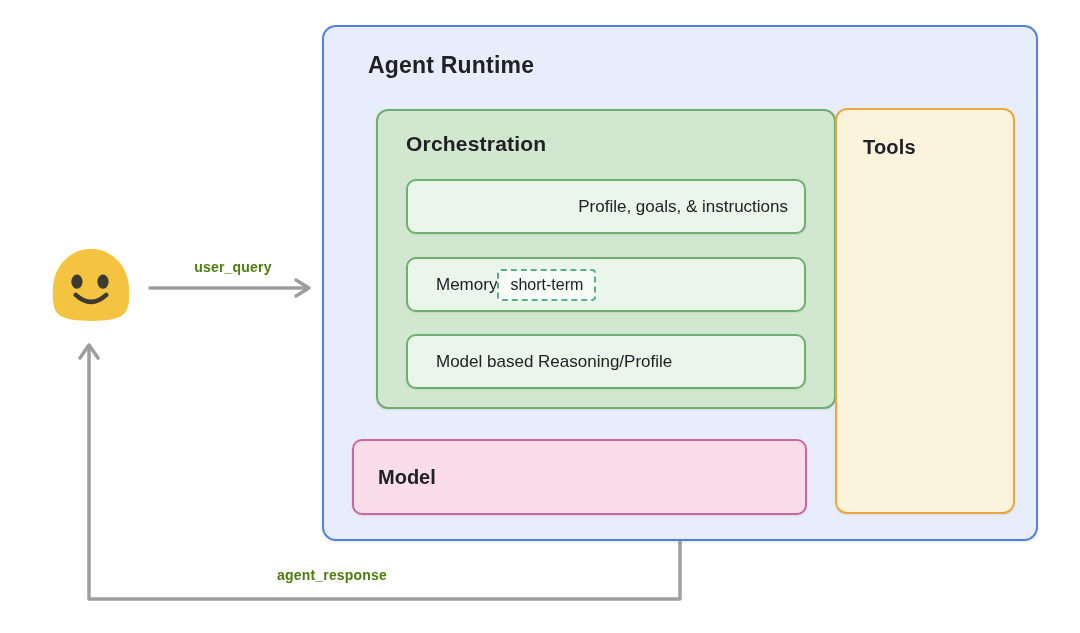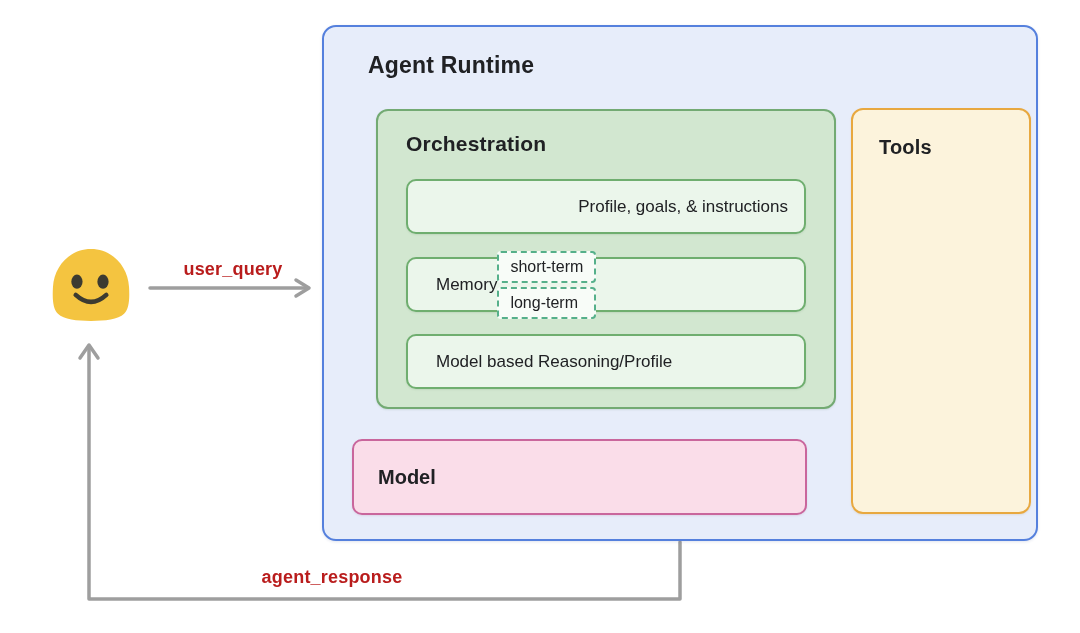--- a/index.html
+++ b/index.html
@@ -25,24 +25,24 @@
   .arrow-line {
     stroke: var(--arrow, #9e9e9e);
     stroke-width: 3.5;
     fill: none;
     stroke-linecap: round;
     stroke-linejoin: round;
   }
   .flow-label {
     position: absolute;
     transform: translateX(-50%);
-    font-size: 18px;
-    font-weight: 600;
-    letter-spacing: 0.2px;
-    color: #b91c1c;
+    font-size: 14px;
+    font-weight: 600;
+    letter-spacing: 0.2px;
+    color: #4d7c0f;
     white-space: nowrap;
   }
   .user-query-label { left: 233px; top: 259px; }
   .agent-response-label { left: 332px; top: 567px; }
 
   .emoji-wrap {
     position: absolute;
     left: 48px; top: 245px;
     width: 86px; height: 80px;
   }
@@ -133,21 +133,21 @@
     border-radius: 10px;
     display: flex;
     align-items: center;
     padding-left: 24px;
     font-size: 20px;
     font-weight: 600;
     box-shadow: 0 1px 2px rgba(150, 50, 100, 0.12);
   }
   .tools-box {
     position: absolute;
-    left: 527px; top: 81px;
+    left: 511px; top: 81px;
     width: 180px; height: 406px;
     box-sizing: border-box;
     background: var(--orange-fill, #fcf3dc);
     border: 2px solid var(--orange-border, #e8a83f);
     border-radius: 12px;
     box-shadow: 0 1px 2px rgba(160, 110, 20, 0.12);
   }
   .tools-title {
     position: absolute;
     left: 26px; top: 26px;
@@ -189,21 +189,20 @@
       <div class="orchestration-title">Orchestration</div>
 
       <div class="inner-box profile">
         <span>Profile, goals, &amp; instructions</span>
       </div>
 
       <div class="inner-box memory">
         <span>Memory</span>
         <span class="memory-tags">
           <span class="memory-tag">short-term</span>
-          <span class="memory-tag">long-term</span>
         </span>
       </div>
 
       <div class="inner-box reasoning">
         <span>Model based Reasoning/Profile</span>
       </div>
     </div>
 
     <div class="model-box">
       <span>Model</span>

